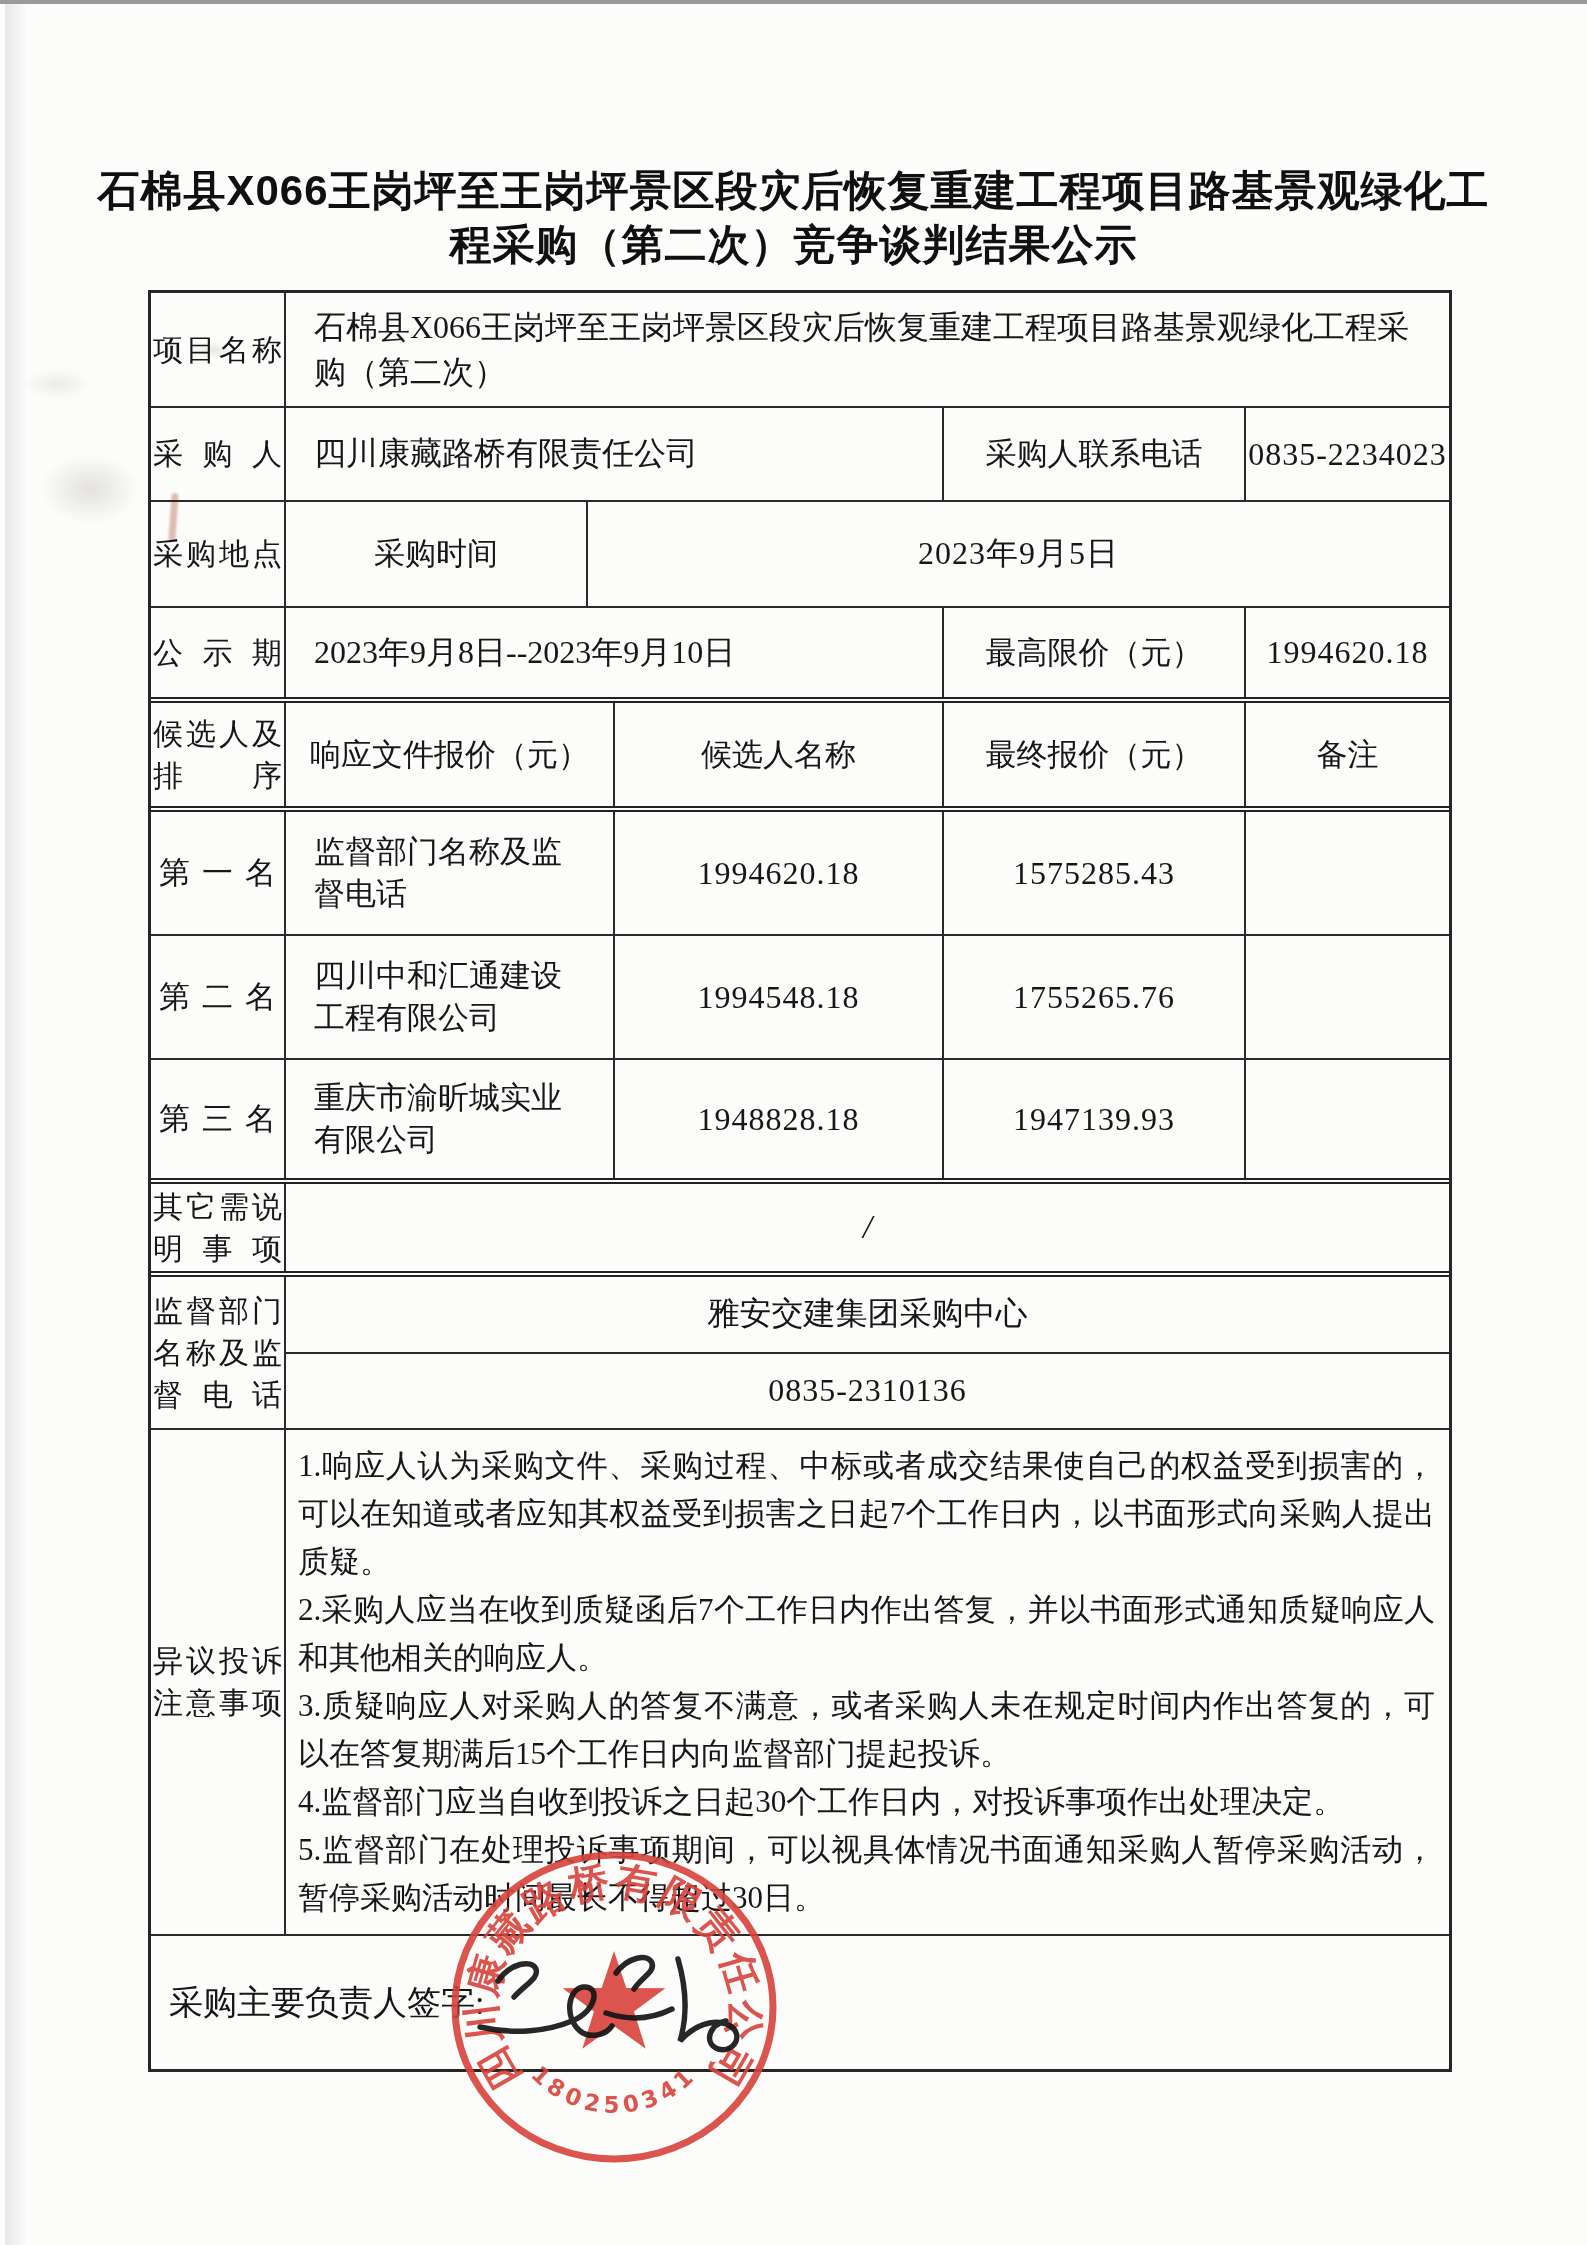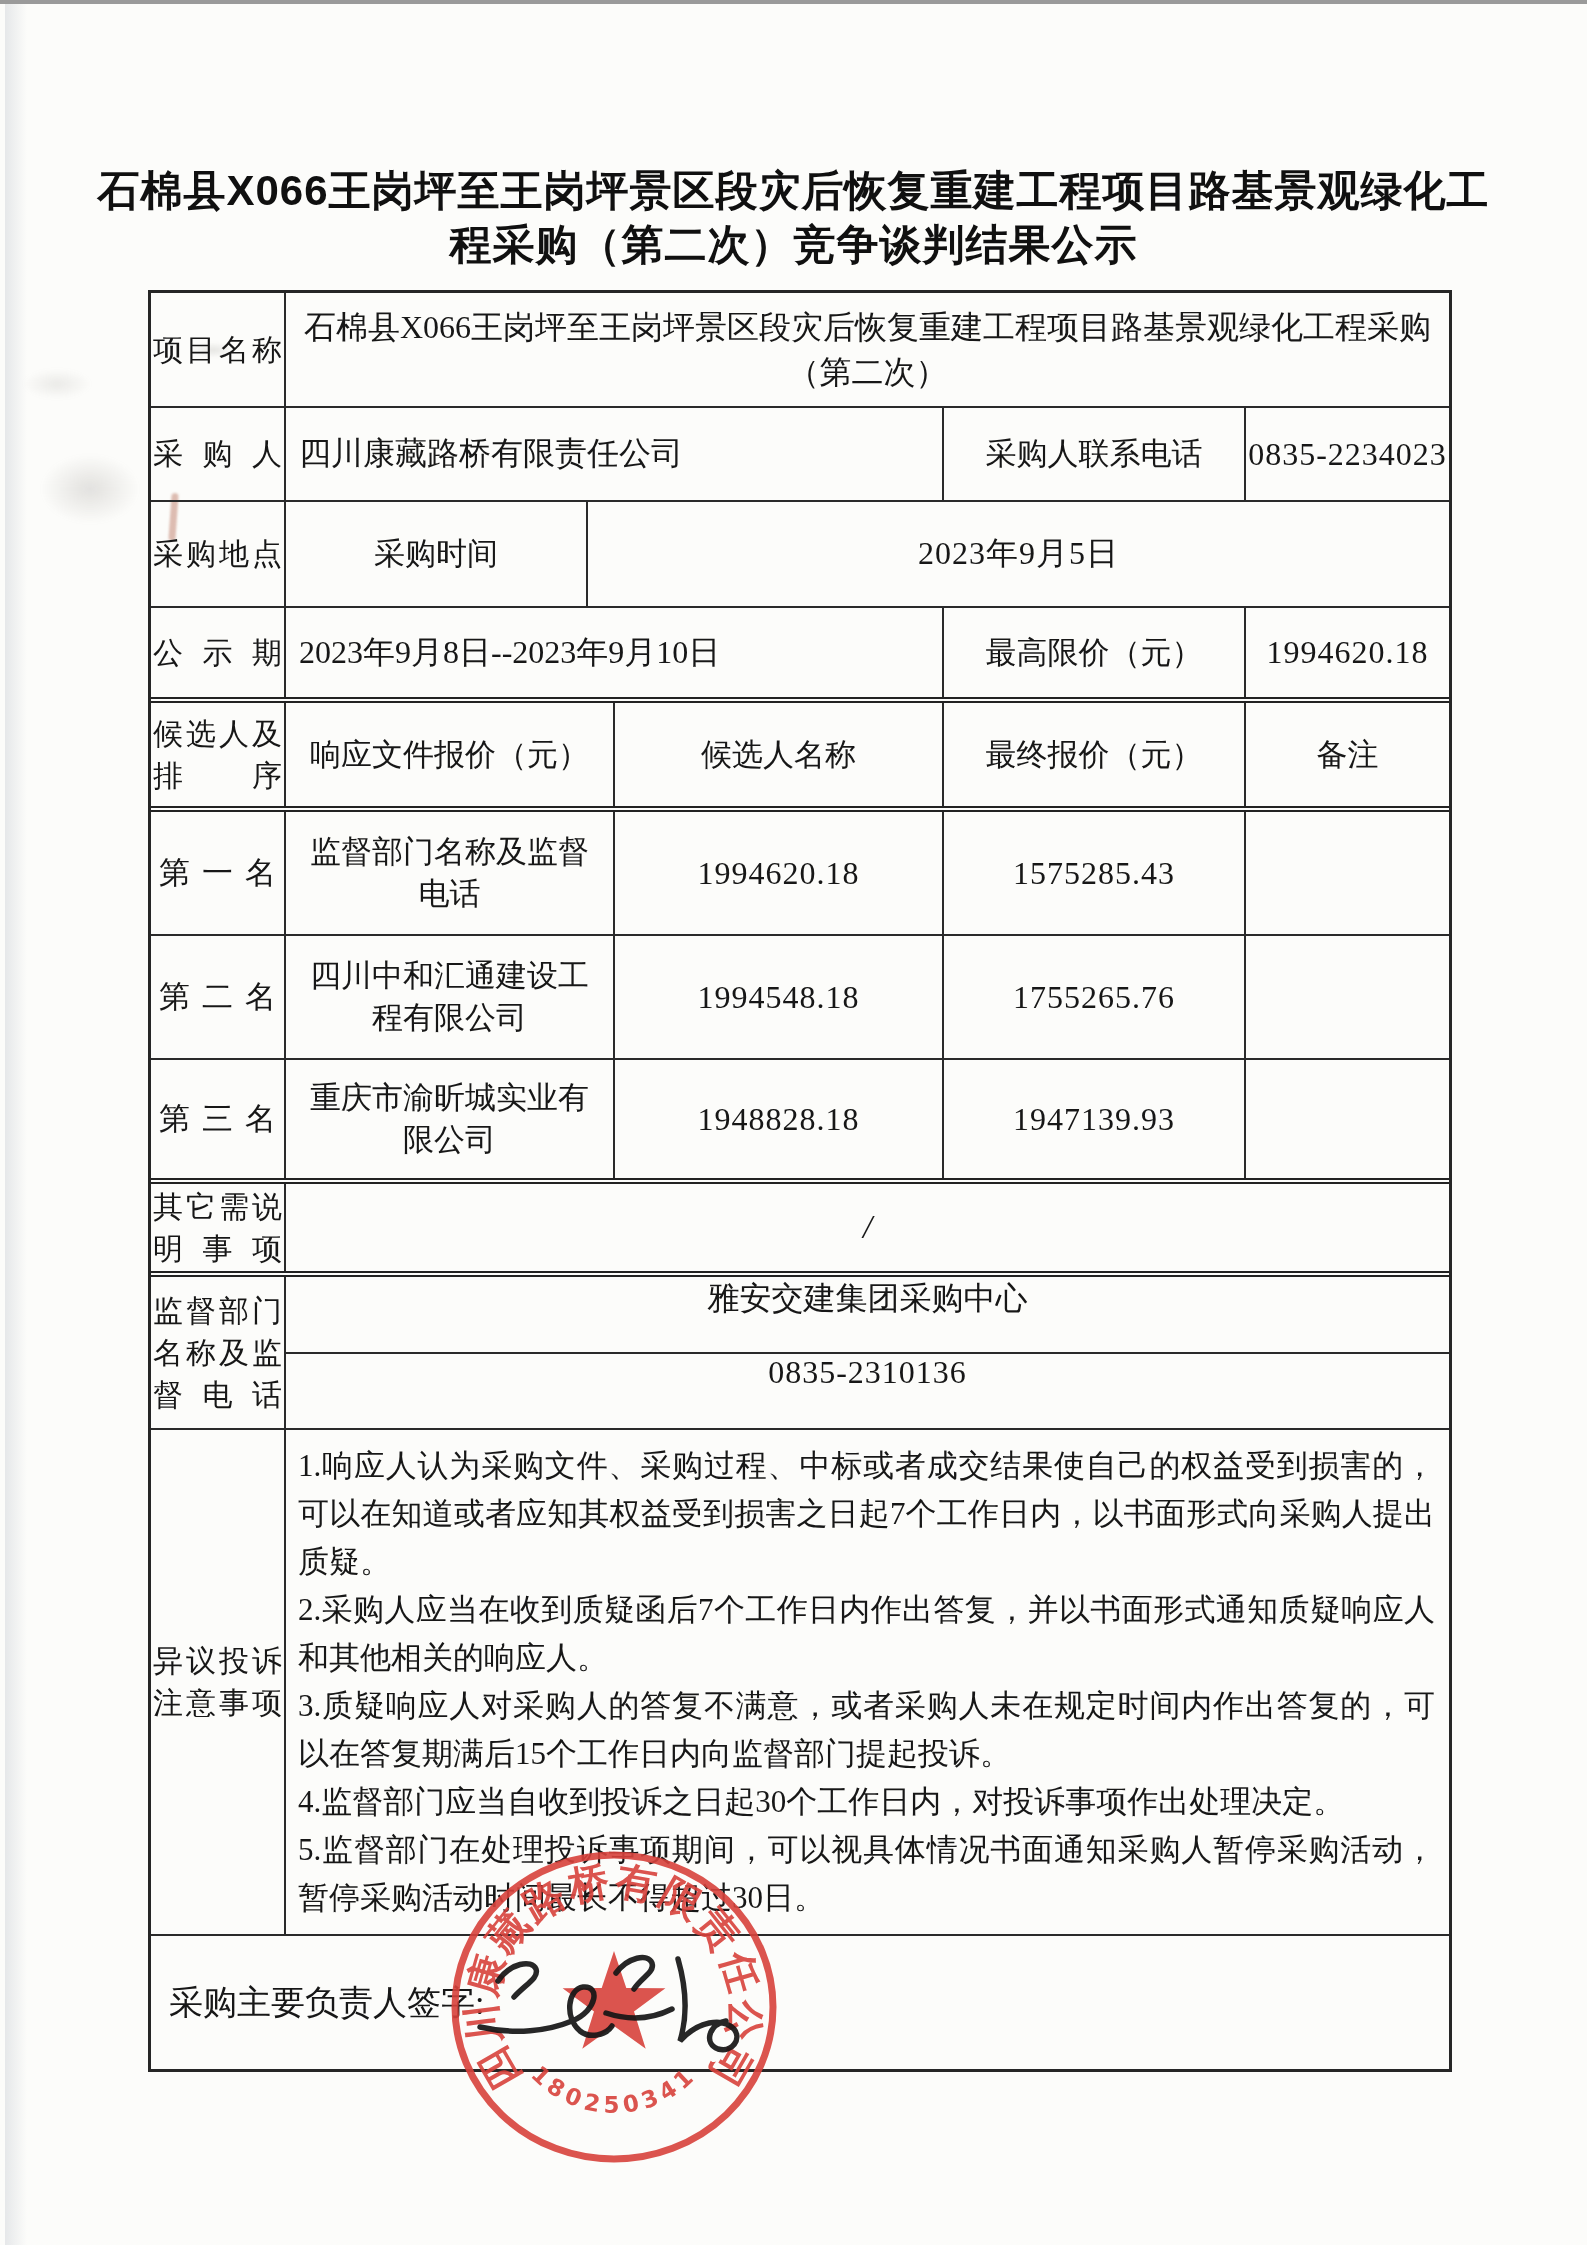--- a/index.html
+++ b/index.html
@@ -38,29 +38,29 @@
   .w-label { flex:0 0 135px; }
   .w-a { flex:0 0 329px; }
   .w-b { flex:0 0 329px; }
   .w-ab { flex:0 0 658px; }
   .w-c { flex:0 0 302px; }
   .w-d { flex:1; }
   .w-rest { flex:1; }
   .dist { width:100%; padding:0 2px; box-sizing:border-box; font-size:30px; line-height:42px;
           text-align:justify; text-align-last:justify; }
   .txt { font-size:32px; }
-  .left-pad { justify-content:flex-start; padding:0 13px; text-align:center; }
+  .left-pad { justify-content:flex-start; padding:0 28px; text-align:left; }
   .lh { line-height:45px; }
   .rank span { letter-spacing:12px; margin-right:-12px; font-size:31px; }
   .company { font-size:31px; line-height:42px; }
   .num { font-size:32px; letter-spacing:1px; }
   .fieldlabel { font-size:31px; }
   .hdr { font-size:31px; }
   .sub-col { display:flex; flex-direction:column; }
-  .sub-row { flex:1; display:flex; align-items:flex-start; justify-content:center; box-sizing:border-box; }
+  .sub-row { flex:1; display:flex; align-items:center; justify-content:center; box-sizing:border-box; }
   .sub-row.first { border-bottom:2px solid #2a2a2a; }
   .complaint-cell { flex-direction:column; justify-content:center; align-items:flex-start;
     padding:0 14px 0 12px; }
   .complaint-item { font-size:31px; line-height:48px; text-align:justify; }
   .sig-row-cell { justify-content:flex-start; padding-left:18px; font-size:34px; }
   .slash { font-size:33px; font-style:italic; }
   
   .seal { position:absolute; left:444px; top:1843px; width:340px; height:324px;
     opacity:.9; pointer-events:none; }
   .sig { position:absolute; left:440px; top:1925px; width:320px; height:145px;

